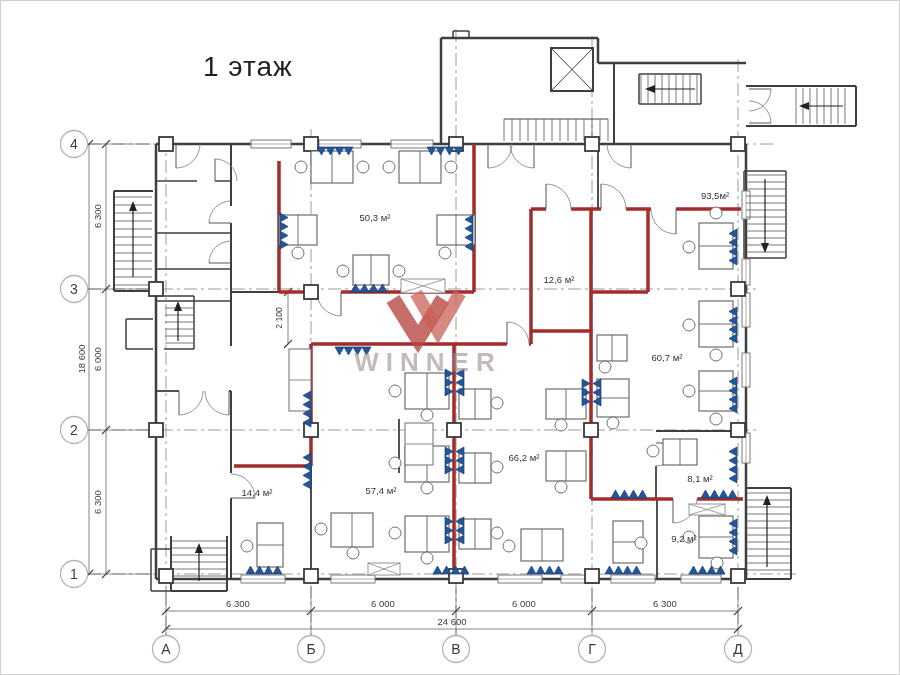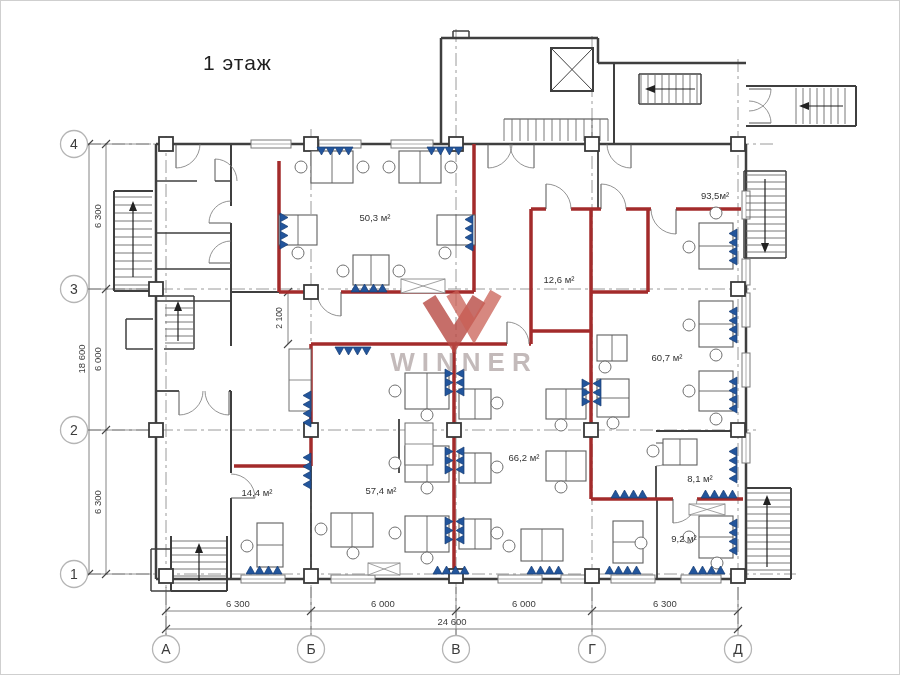--- a/index.html
+++ b/index.html
@@ -1,20 +1,20 @@
 <!DOCTYPE html>
 <html><head>
 <meta charset="utf-8">
 <style>
   html,body{margin:0;padding:0;background:#fff;}
   #app{position:relative;width:898px;height:673px;border:1px solid #cfcfcf;background:#ffffff;overflow:hidden;
        font-family:"Liberation Sans", sans-serif;}
   #plan{position:absolute;left:0;top:0;}
-  #floor-title{position:absolute;left:202px;top:50px;font-size:21px;color:#1f1f1f;letter-spacing:1px;}
-  #watermark{position:absolute;left:368px;top:286px;width:200px;height:100px;pointer-events:none;}
+  #floor-title{position:absolute;left:202px;top:50px;font-size:28px;color:#1f1f1f;letter-spacing:1px;}
+  #watermark{position:absolute;left:332px;top:286px;width:200px;height:100px;pointer-events:none;}
   svg text{font-family:"Liberation Sans", sans-serif;}
 </style>
 </head>
 <body>
 
 <div id="app">
   <svg id="plan" width="898" height="673" viewBox="0 0 898 673">
       <line x1="165" y1="135" x2="165" y2="634" stroke="#8f8f8f" stroke-width="0.9" stroke-dasharray="13 4 3 4"></line>
       <line x1="310" y1="128" x2="310" y2="634" stroke="#8f8f8f" stroke-width="0.9" stroke-dasharray="13 4 3 4"></line>
       <line x1="455" y1="28" x2="455" y2="634" stroke="#8f8f8f" stroke-width="0.9" stroke-dasharray="13 4 3 4"></line>

